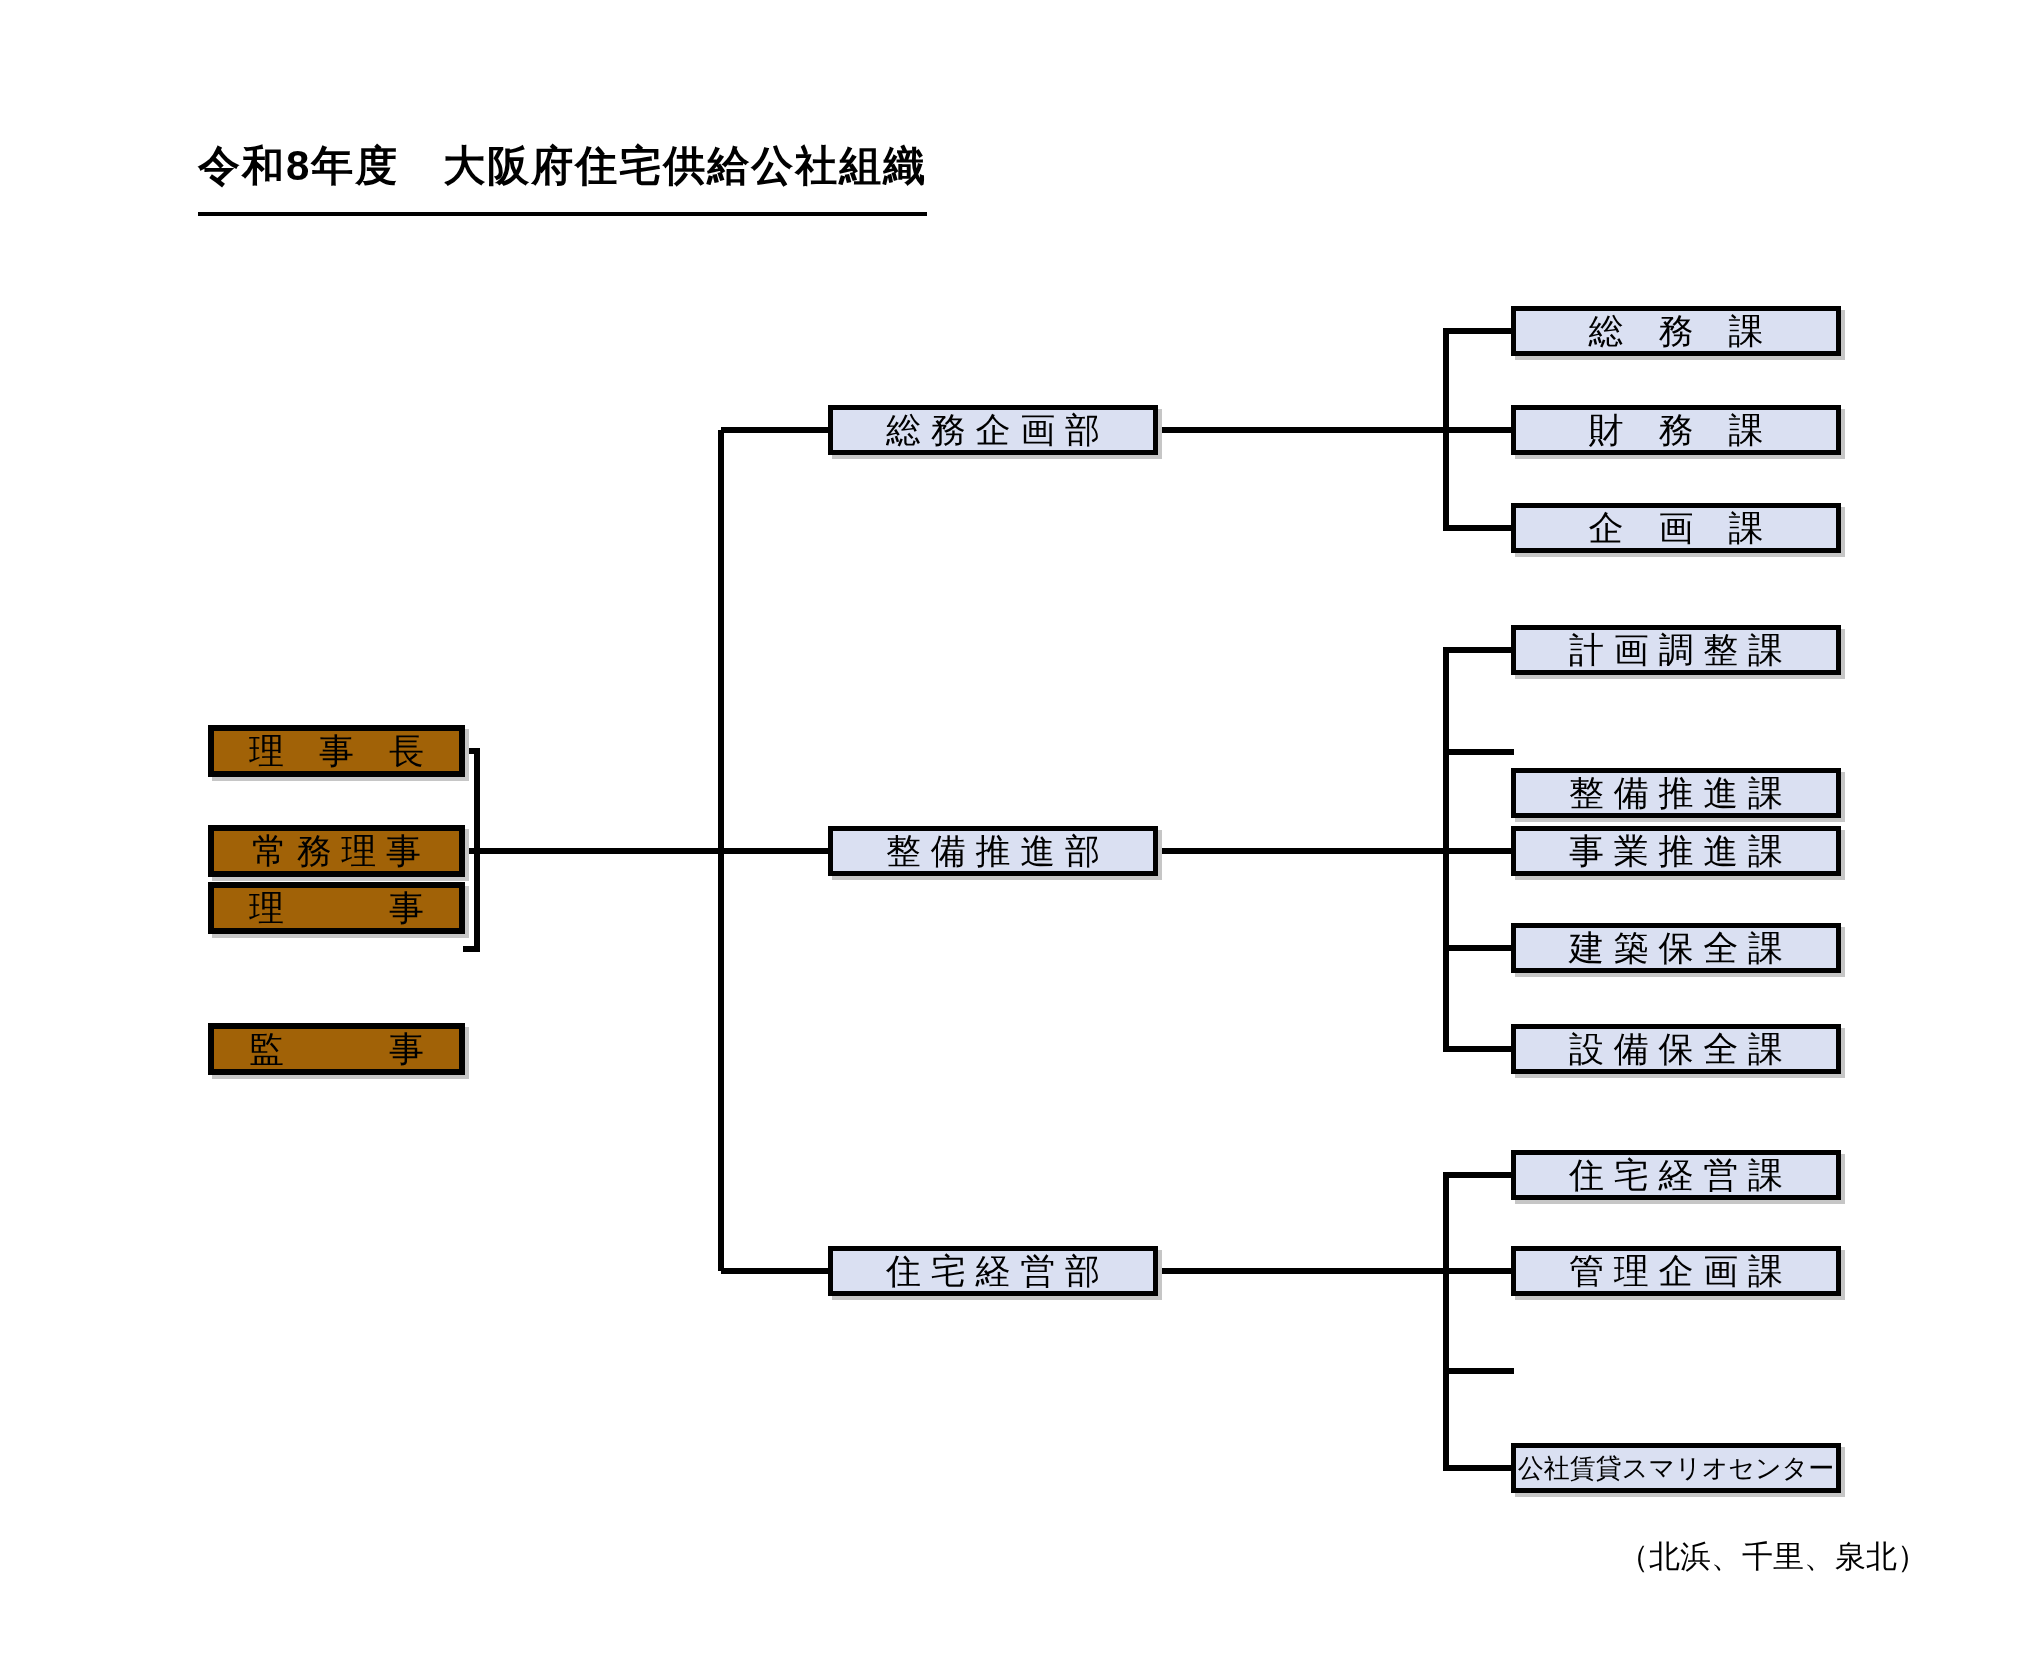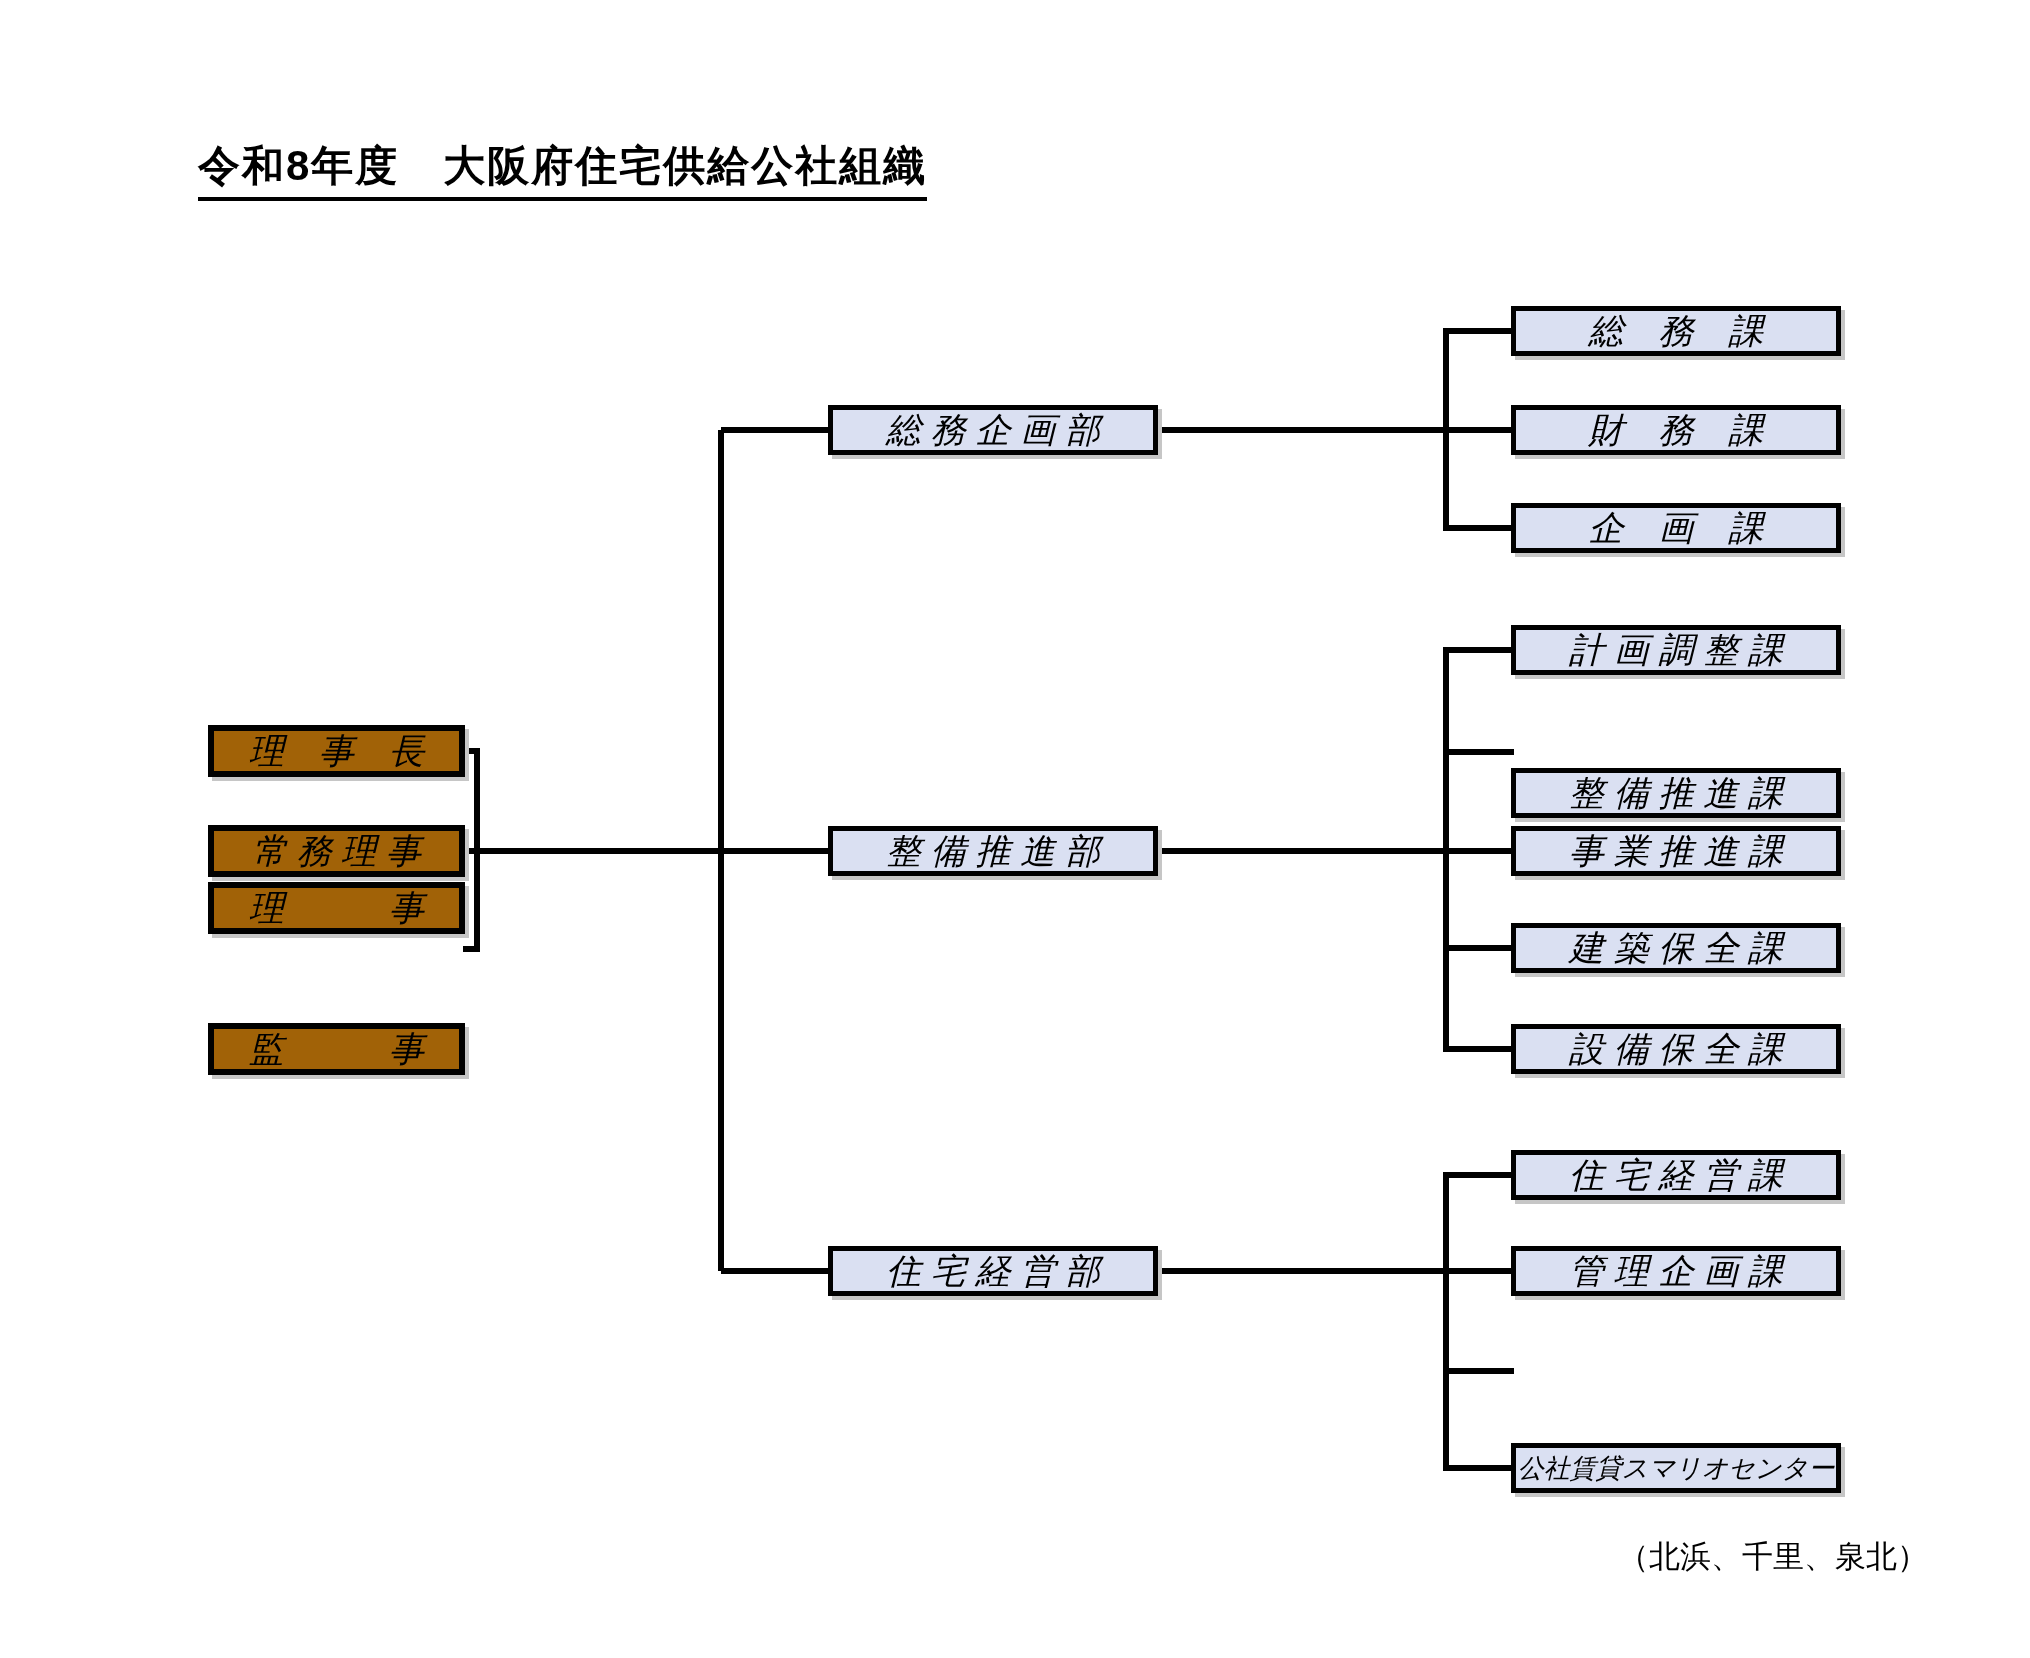--- a/index.html
+++ b/index.html
@@ -17,36 +17,35 @@
   }
   .page-title {
     position: absolute;
     left: 198px;
     top: 138px;
     font-size: 42px;
     font-weight: bold;
     color: #000;
     letter-spacing: 2px;
     border-bottom: 4px solid #000;
-    padding-bottom: 3px;
+    padding-bottom: 18px;
     white-space: nowrap;
   }
   .box {
     position: absolute;
     box-sizing: border-box;
     display: flex;
     align-items: center;
     justify-content: center;
     color: #000;
     font-size: 35px;
     white-space: nowrap;
     background: #dae0f2;
     border: 5px solid #000;
     box-shadow: 4px 4px 0 #c6c6c6;
-    font-style: italic;
   }
   .exec {
     left: 208px;
     width: 257px;
     height: 52px;
     background: #a16207;
     border-width: 6px;
   }
   .dept {
     left: 828px;

